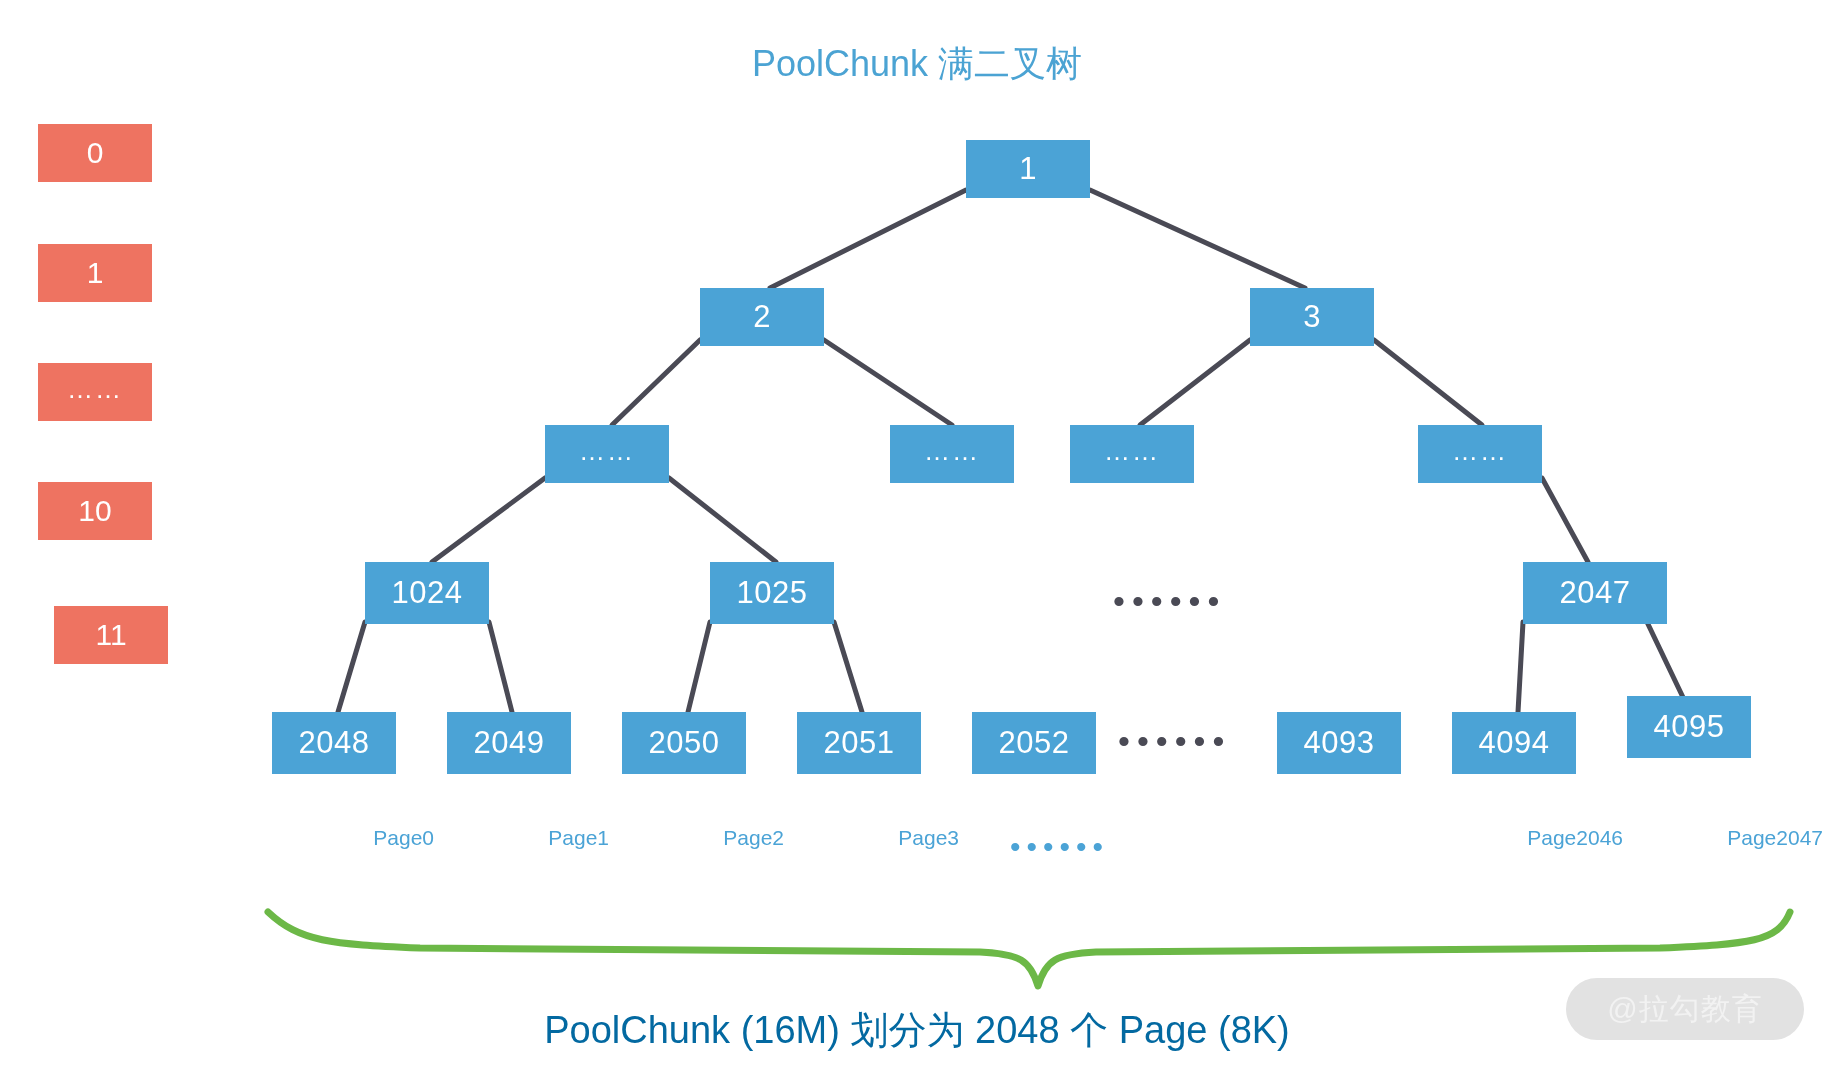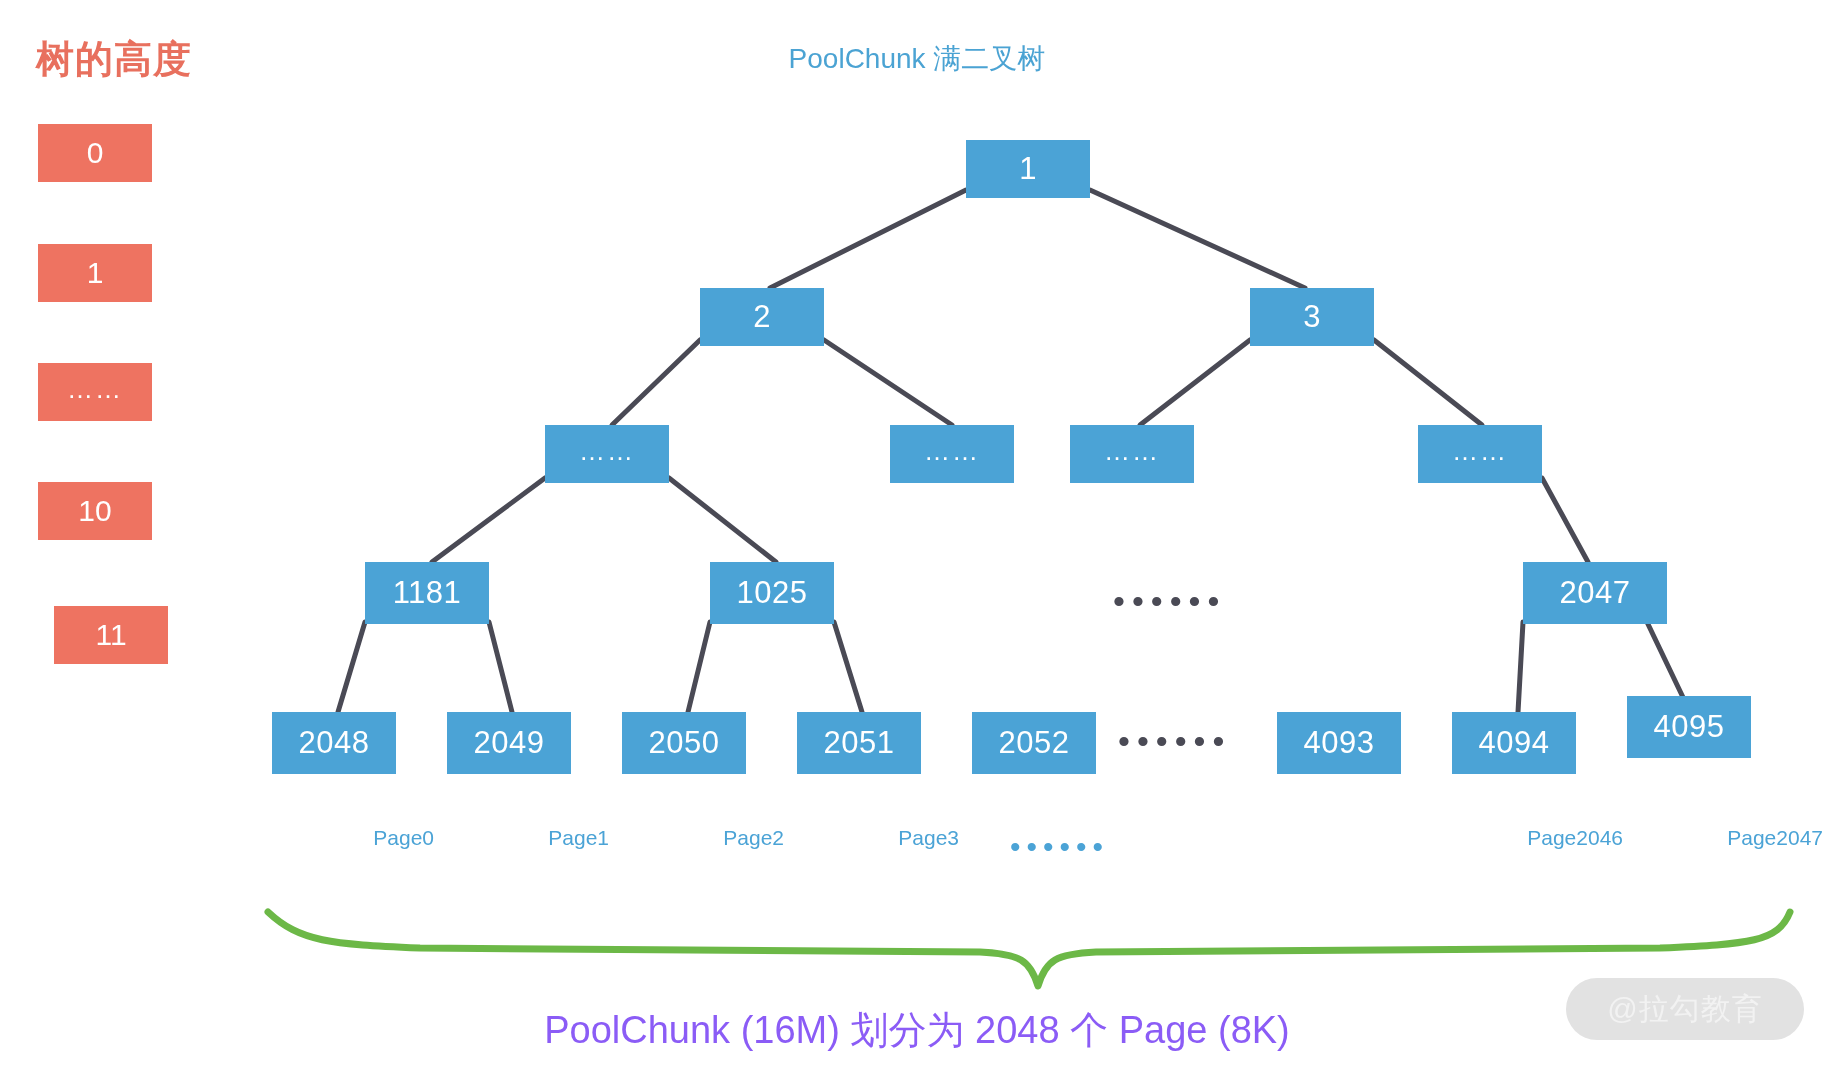--- a/index.html
+++ b/index.html
@@ -34,21 +34,21 @@
     color: #e8705e;
     letter-spacing: 1px;
     white-space: nowrap;
   }
   .heading-main {
     position: absolute;
     left: 0;
     top: 40px;
     width: 1834px;
     text-align: center;
-    font-size: 28px;
+    font-size: 36px;
     color: #4ba3d3;
     white-space: nowrap;
   }
   .lvl-box {
     position: absolute;
     background: #ee7361;
     color: #ffffff;
     display: flex;
     align-items: center;
     justify-content: center;
@@ -91,21 +91,21 @@
     font-size: 30px;
     letter-spacing: 6px;
     white-space: nowrap;
   }
   .caption {
     position: absolute;
     left: 0;
     top: 1005px;
     width: 1834px;
     text-align: center;
-    color: #8b5cf6;
+    color: #0369a1;
     font-size: 38px;
     white-space: nowrap;
   }
   .watermark {
     position: absolute;
     left: 1566px;
     top: 978px;
     width: 238px;
     height: 62px;
     border-radius: 31px;
@@ -116,21 +116,20 @@
     justify-content: center;
     font-size: 30px;
     letter-spacing: 1px;
   }
 </style>
 </head>
 <body>
 
 <div id="canvas">
 
-  <div class="heading-left">树的高度</div>
   <div class="heading-main">PoolChunk 满二叉树</div>
 
   <svg class="edges" viewBox="0 0 1834 1074">
     <g stroke="#4a4a55" stroke-width="5" fill="none" stroke-linecap="round">
 
       <line x1="966" y1="190" x2="770" y2="288"></line>
       <line x1="1090" y1="190" x2="1305" y2="288"></line>
 
       <line x1="700" y1="340" x2="612" y2="425"></line>
       <line x1="824" y1="340" x2="952" y2="425"></line>
@@ -195,21 +194,21 @@
         <span>……</span>
       </div>
     <div class="node dots" style="left:1070px; top:425px; width:124px; height:58px;">
         <span>……</span>
       </div>
     <div class="node dots" style="left:1418px; top:425px; width:124px; height:58px;">
         <span>……</span>
       </div>
 
     <div class="node" style="left:365px; top:562px; width:124px; height:62px;">
-        <span>1181</span>
+        <span>1024</span>
       </div>
     <div class="node" style="left:710px; top:562px; width:124px; height:62px;">
         <span>1025</span>
       </div>
     <div class="node" style="left:1523px; top:562px; width:144px; height:62px;">
         <span>2047</span>
       </div>
 
     <div class="node" style="left:272px; top:712px; width:124px; height:62px;">
         <span>2048</span>

